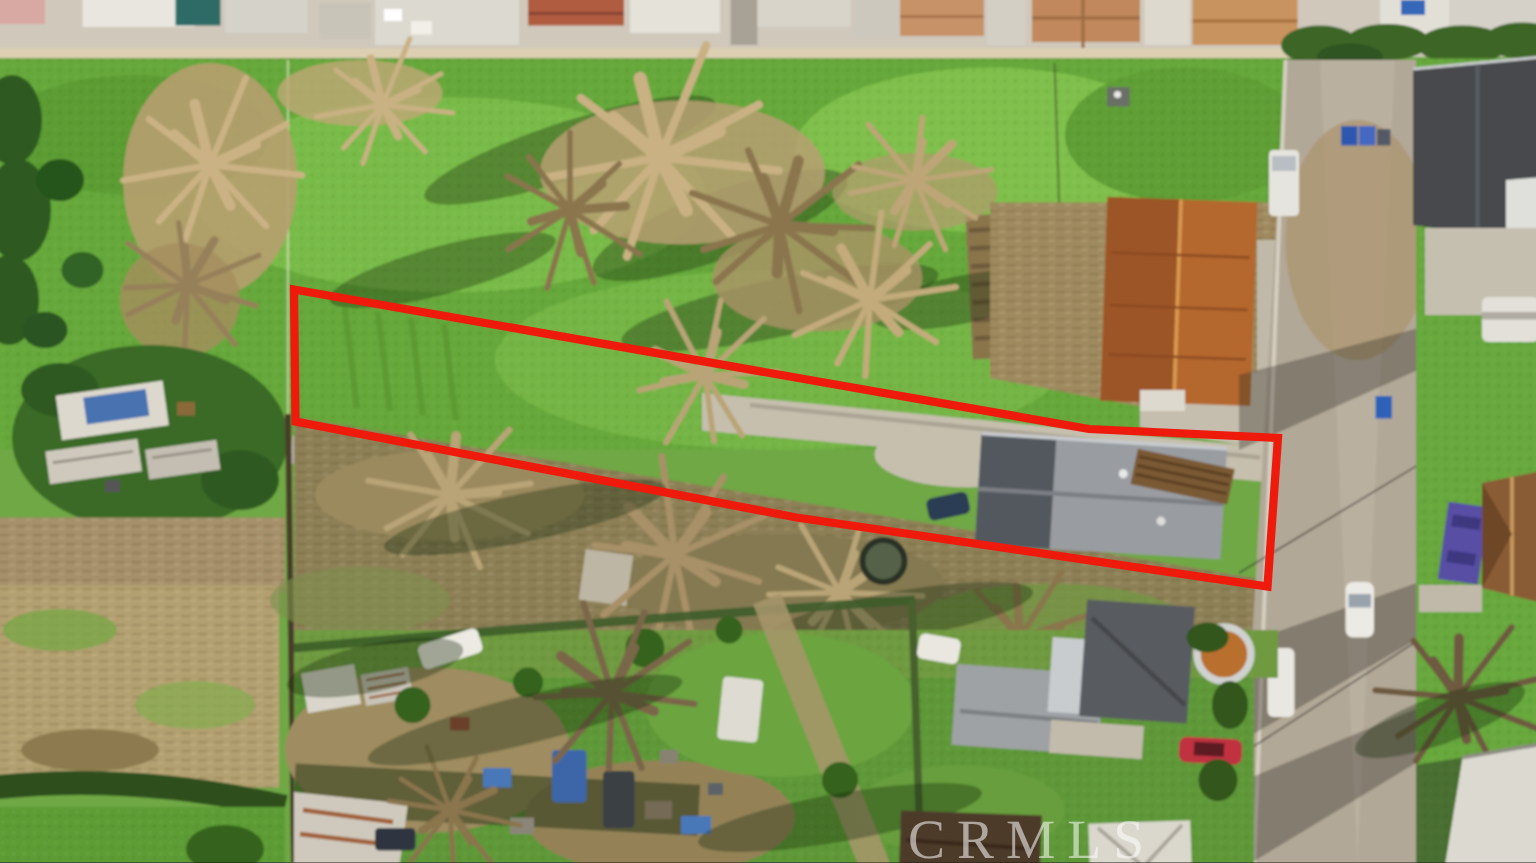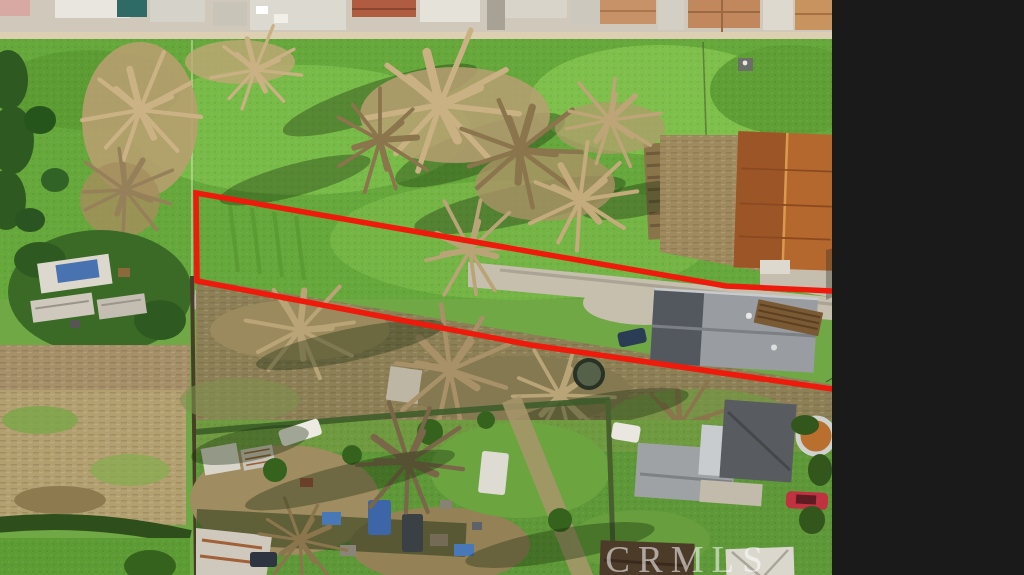--- a/index.html
+++ b/index.html
@@ -1,16 +1,16 @@
 <!DOCTYPE html>
 <html><head>
 <meta charset="utf-8">
 <style>
   html,body{margin:0;padding:0;background:#1a1a1a;}
-  .stage{position:relative;width:832px;height:575px;overflow:hidden;font-family:"Liberation Sans",sans-serif;}
+  .stage{position:relative;width:1024px;height:575px;overflow:hidden;font-family:"Liberation Sans",sans-serif;}
   .stage svg{display:block;}
   .wm{font-family:"Liberation Serif",serif;font-size:37px;font-weight:400;letter-spacing:8px;fill:rgba(255,255,255,0.55);}
 </style>
 </head>
 <body>
 
 <div class="stage">
 <svg viewBox="0 0 1024 575" width="1024" height="575" xmlns="http://www.w3.org/2000/svg">
   <defs>
     <filter id="soft" x="-2%" y="-2%" width="104%" height="104%">

